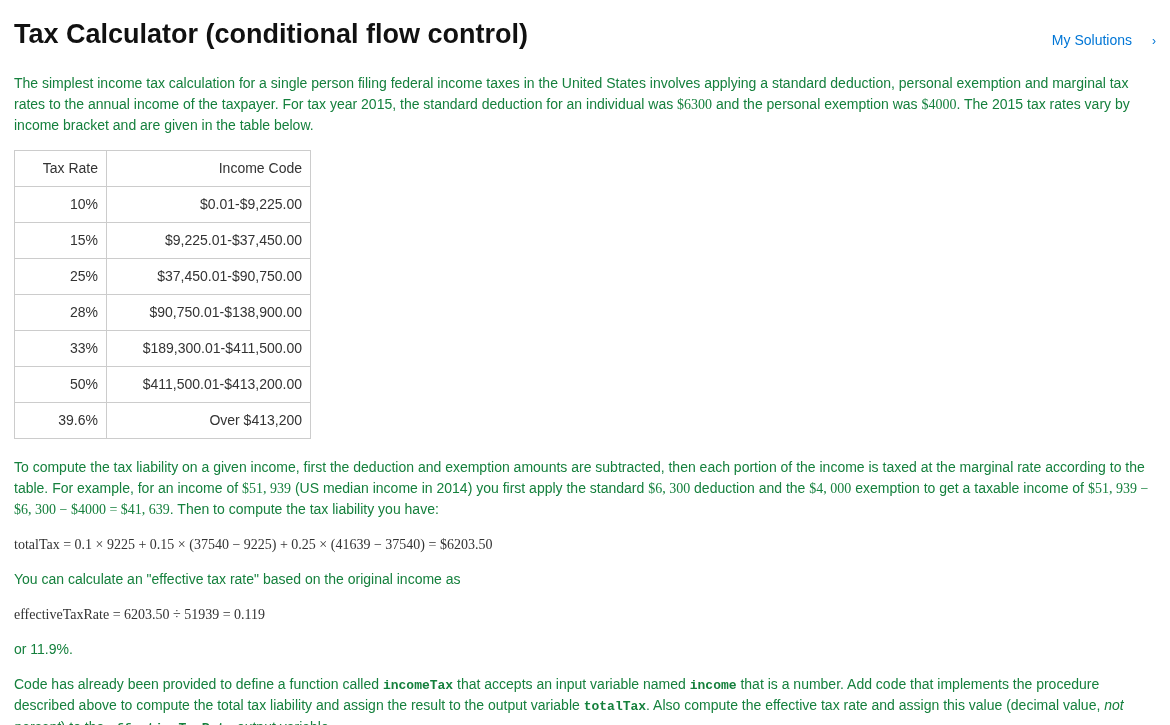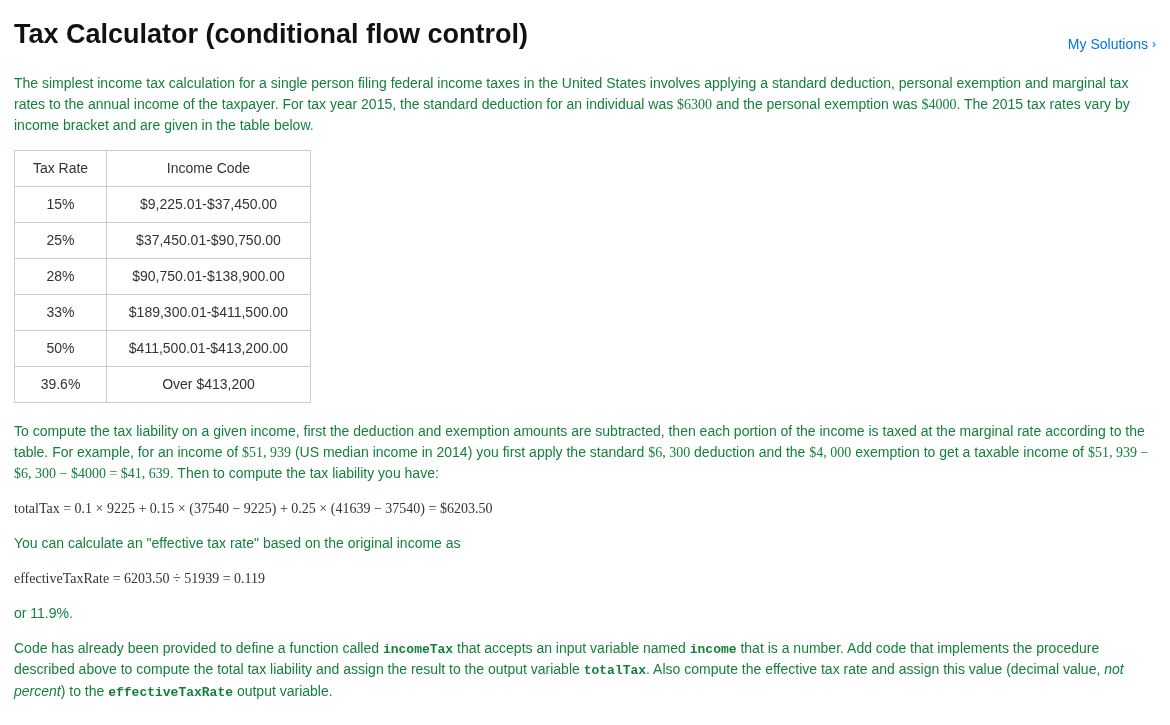--- a/index.html
+++ b/index.html
@@ -7,36 +7,36 @@
       font-family: -apple-system, BlinkMacSystemFont, 'Segoe UI', Helvetica, Arial, sans-serif;
       width: 1170px;
       padding: 14px;
       color: #333;
       line-height: 1.5;
       font-size: 14px;
     }
     .header-row {
       display: flex;
       justify-content: space-between;
-      align-items: flex-end;
+      align-items: flex-start;
       margin-bottom: 18px;
     }
     h1 {
       font-size: 27px;
       font-weight: 600;
       color: #111;
     }
     .solutions-link {
       color: #0076d6;
       text-decoration: none;
       font-size: 14px;
       display: inline-flex;
       align-items: center;
-      gap: 4px;
-      margin-top: 6px;
+      gap: 20px;
+      margin-top: 16px;
       cursor: pointer;
     }
     .solutions-link .chev {
       font-size: 12px;
     }
     .para {
       margin-bottom: 14px;
       color: #15803d;
     }
     .math {
@@ -46,22 +46,22 @@
       font-family: Georgia, 'Times New Roman', serif;
       margin: 10px 0 14px 0;
       display: block;
     }
     table.tax {
       border-collapse: collapse;
       margin: 4px 0 18px 0;
     }
     table.tax th, table.tax td {
       border: 1px solid #ccc;
-      padding: 7px 15px;
-      text-align: center;
+      padding: 7px 8px;
+      text-align: right;
       font-weight: normal;
       font-size: 14px;
       color: #333;
     }
     table.tax th {
       font-weight: normal;
     }
     code.inline, .code-str {
       font-family: Menlo, Consolas, 'Courier New', monospace;
       font-weight: 600;
@@ -88,20 +88,24 @@
 </p>
 
 <table class="tax">
   <thead>
     <tr>
       <th class="col-rate">Tax Rate</th>
       <th class="col-range">Income Code</th>
     </tr>
   </thead>
   <tbody>
+    <tr>
+        <td>10%</td>
+        <td>$0.01-$9,225.00</td>
+      </tr>
     <tr>
         <td>15%</td>
         <td>$9,225.01-$37,450.00</td>
       </tr>
     <tr>
         <td>25%</td>
         <td>$37,450.01-$90,750.00</td>
       </tr>
     <tr>
         <td>28%</td>

